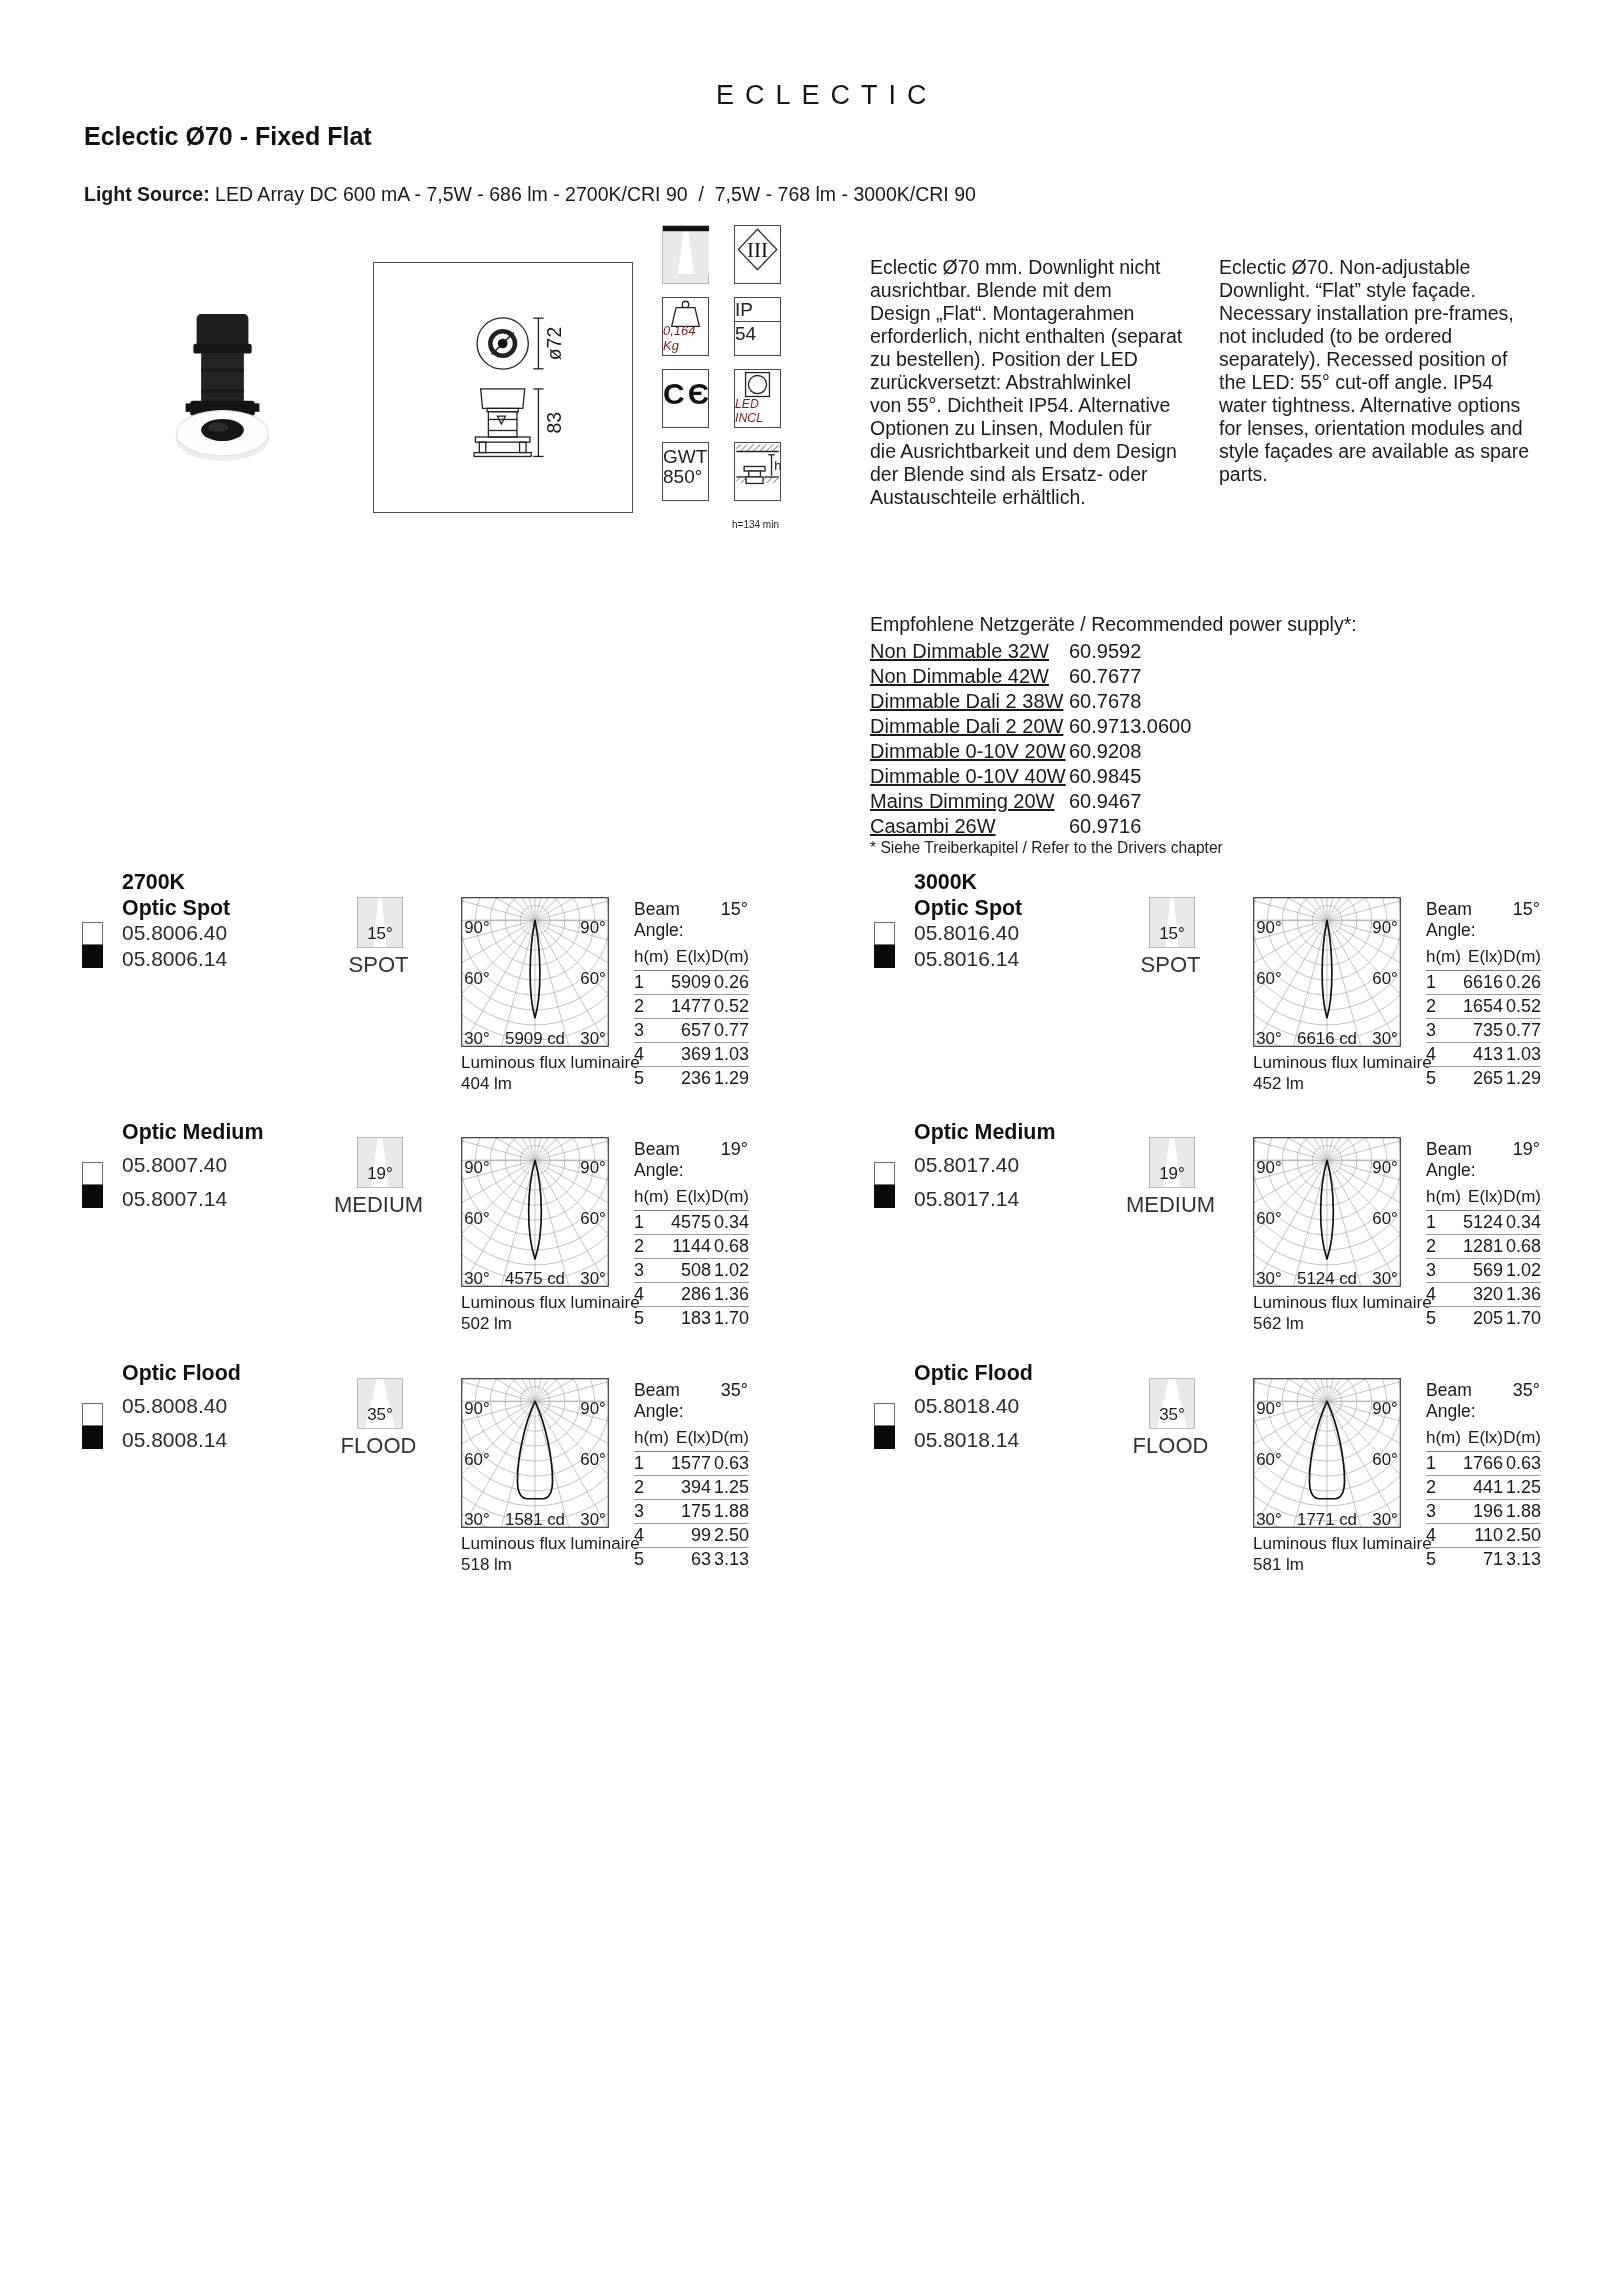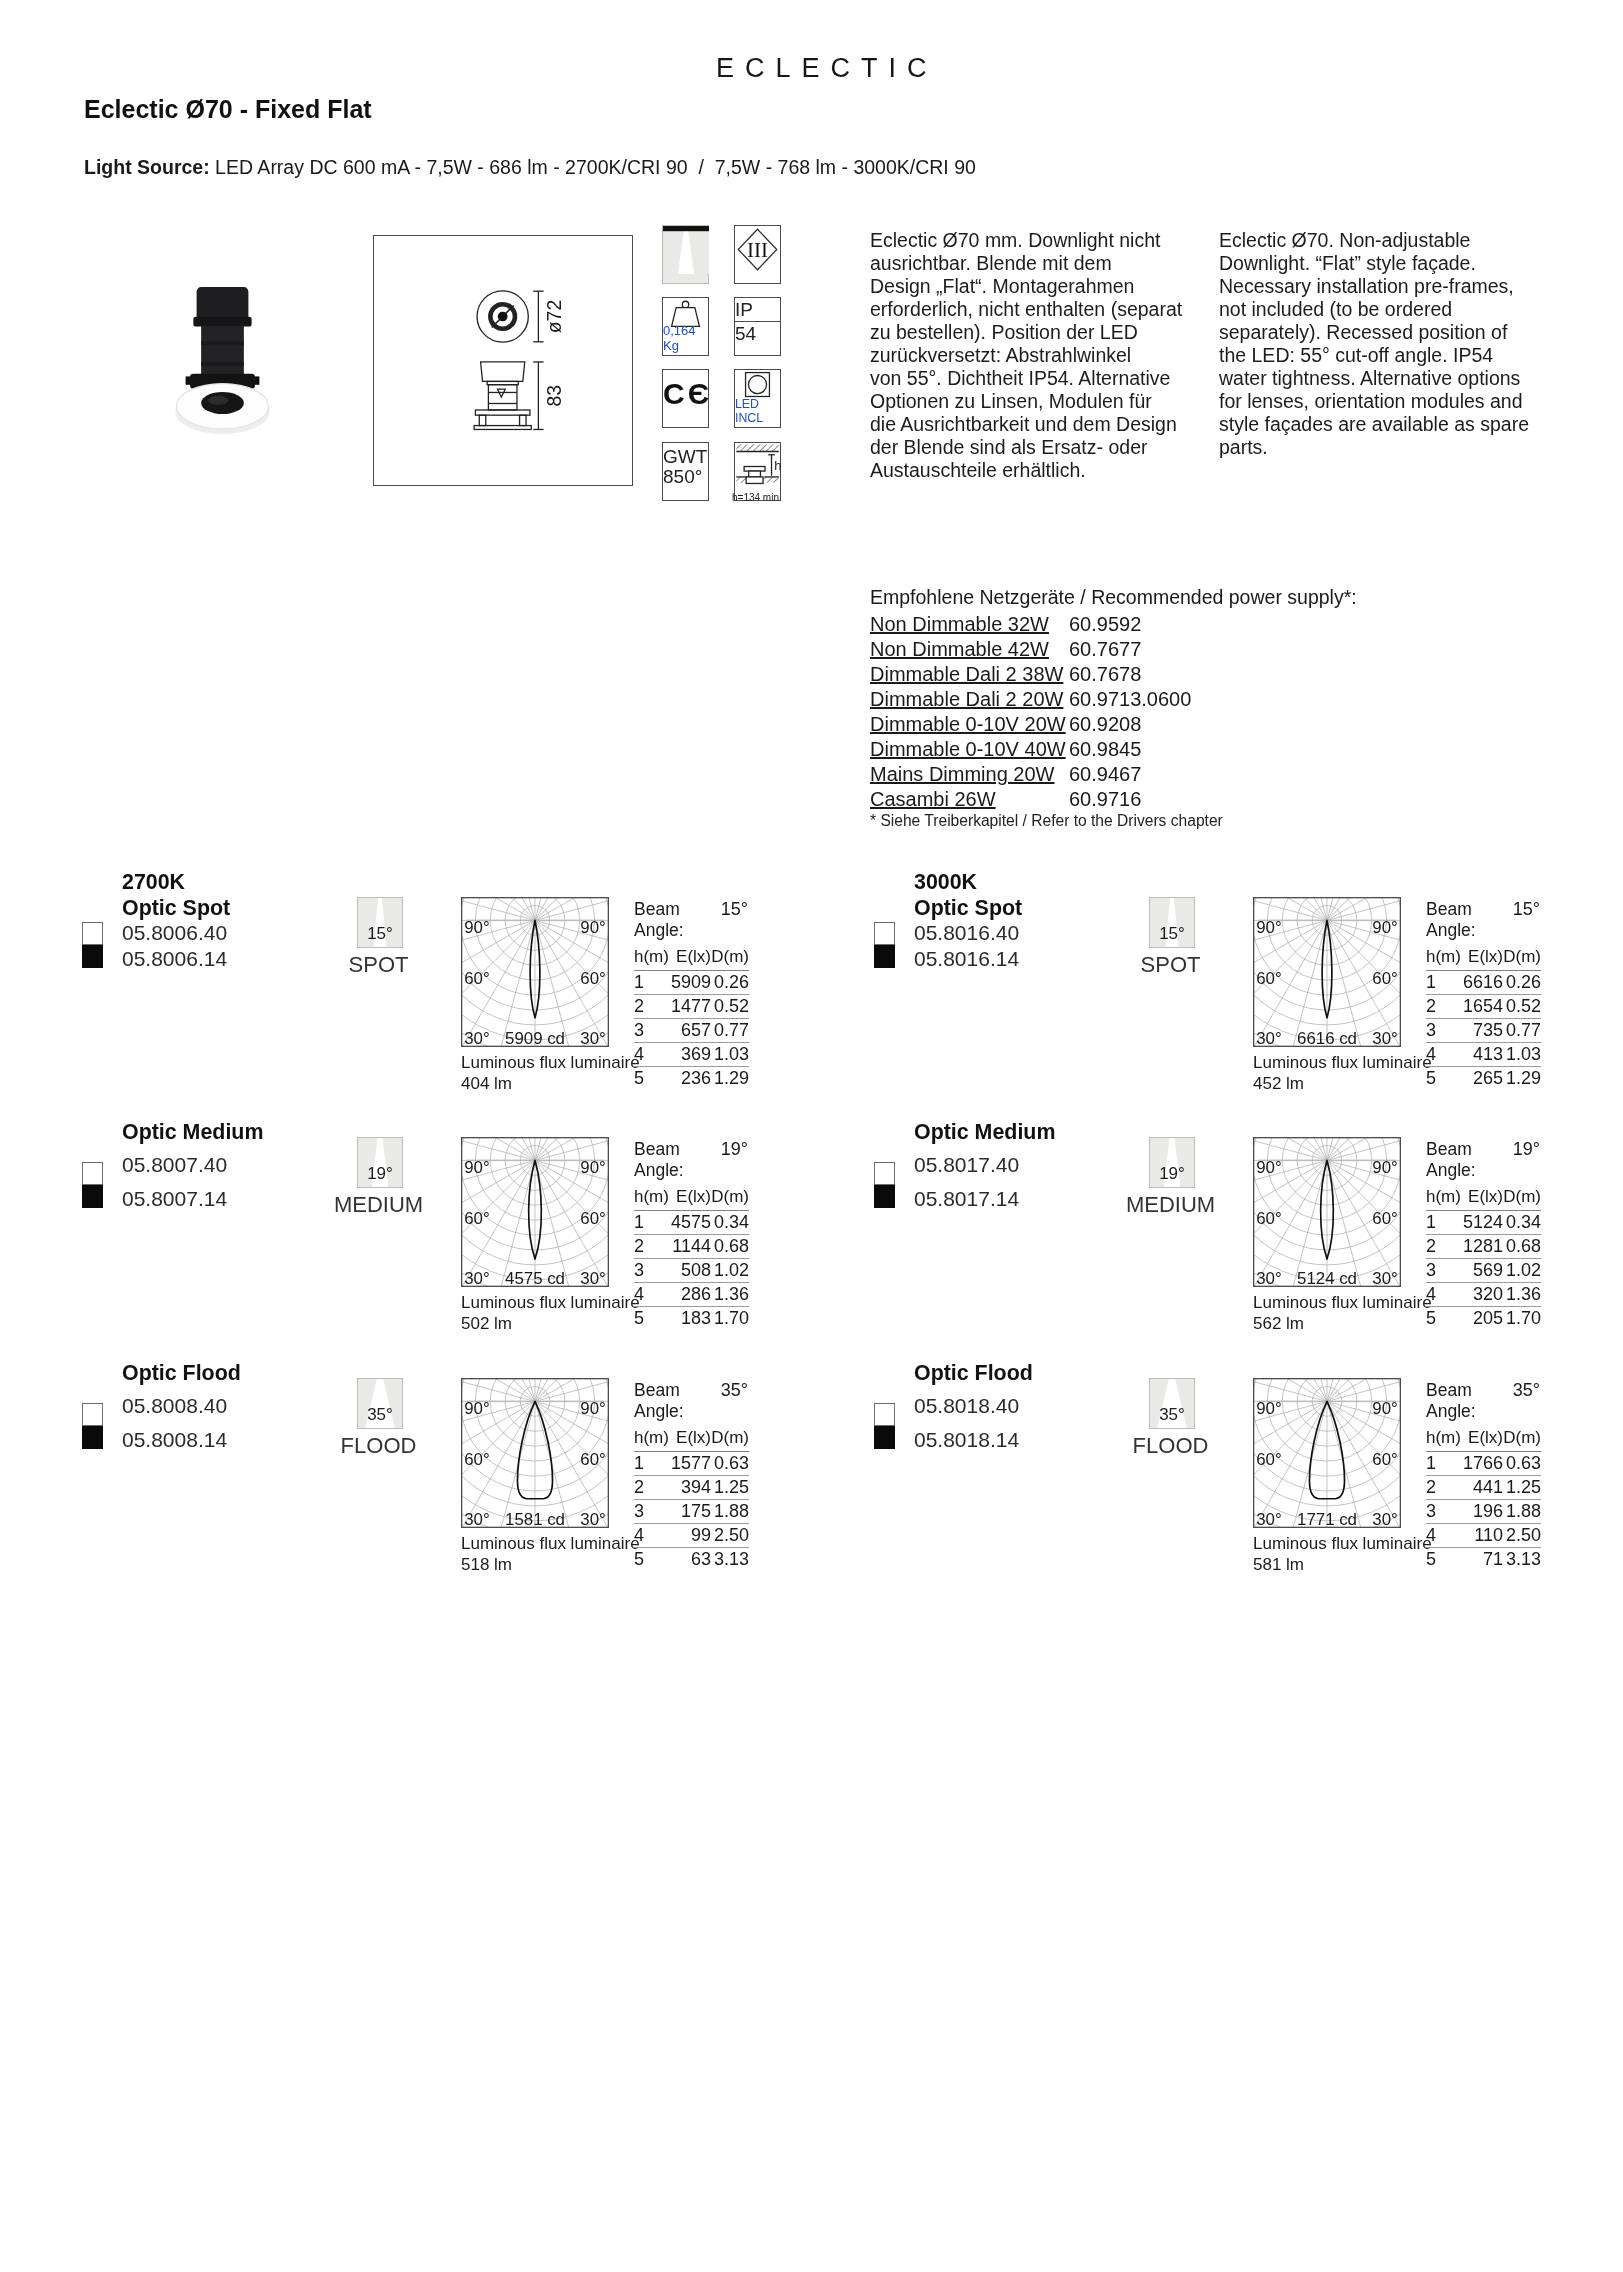--- a/index.html
+++ b/index.html
@@ -1,32 +1,32 @@
 <!DOCTYPE html>
 <html style="font-size:10.4px"><head>
 <meta charset="utf-8">
 <style>
   html,body{margin:0;padding:0;background:#fff;}
   .page{position:relative;width:1623px;height:2273px;background:#ffffff;overflow:hidden;
         font-family:"Liberation Sans",sans-serif;color:#1a1a1a;}
-  .abs{position:absolute;}
+  .abs{position:absolute;margin-top:27px;}
 
   .brand{left:716px;top:53px;font-size:27px;letter-spacing:11px;font-weight:400;color:#161616;}
   .title{left:84px;top:95px;font-size:25px;font-weight:bold;color:#111;}
   .lightsource{left:84px;top:156px;font-size:19.5px;color:#1a1a1a;}
   .lightsource .b{font-weight:bold;}
 
   .photo{left:161px;top:279px;width:123px;height:156px;}
 
   .draw-box{left:373px;top:235px;width:260px;height:251px;border:1.3px solid #4a4a4a;box-sizing:border-box;}
 
   .icon{position:absolute;width:47px;height:59px;border:1.3px solid #4a4a4a;background:#fff;
         box-sizing:border-box;}
   .icon.noborder{border:0.6px solid #b9b9b6;background:#e9e9e7;}
-  .icon .cap{position:absolute;left:0;right:0;bottom:1.9px;font-size:13px;color:#1d4ed8;}
+  .icon .cap{position:absolute;left:0;right:0;bottom:1.9px;font-size:13px;color:#7f1d1d;font-style:italic;}
   .ip-half{height:23.4px;line-height:23.4px;font-size:19px;color:#222;}
   .ip-top{border-bottom:1.3px solid #4a4a4a;}
   .ce-txt{line-height:47px;font-size:30px;font-weight:600;letter-spacing:3.2px;color:#111;}
   .gwt{padding-top:3.9px;font-size:19px;line-height:20px;color:#222;}
   .h-note{left:732px;top:492px;font-size:10px;color:#222;}
 
   .desc{font-size:19.5px;line-height:23px;white-space:pre-line;color:#1c1c1c;}
   .desc-de{left:870px;top:229px;width:344px;}
   .desc-en{left:1219px;top:229px;width:370px;}
 

